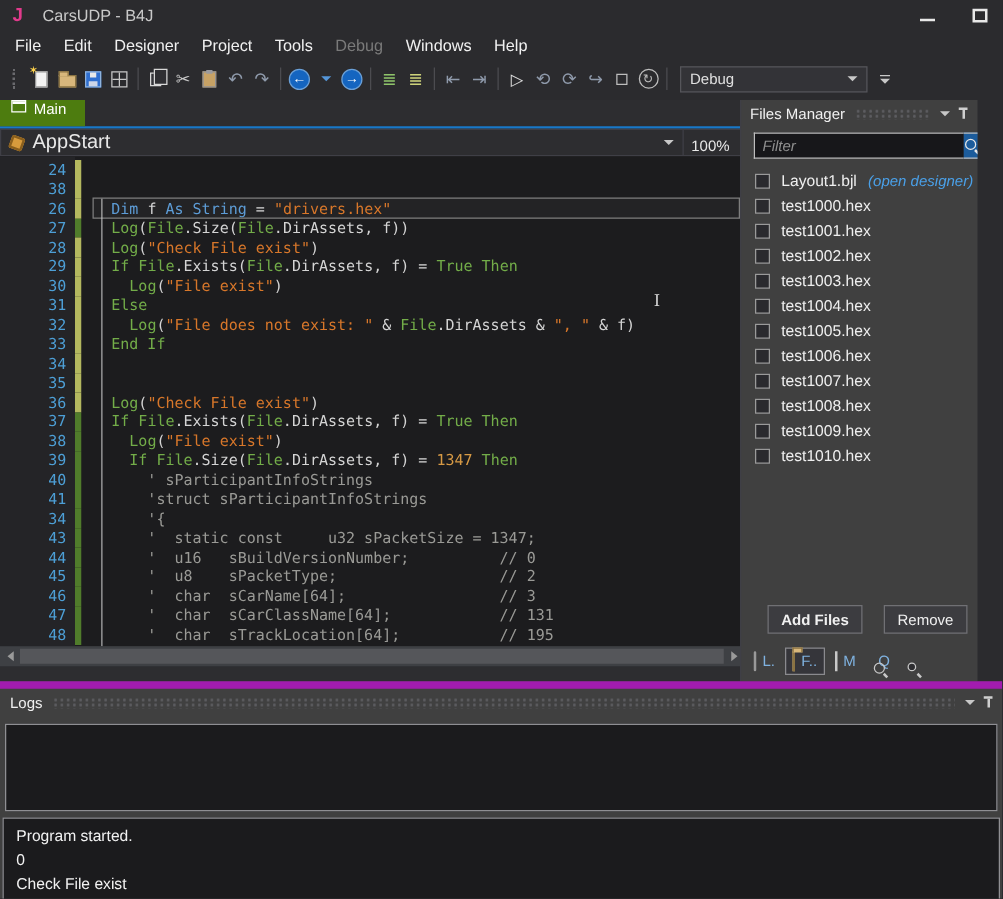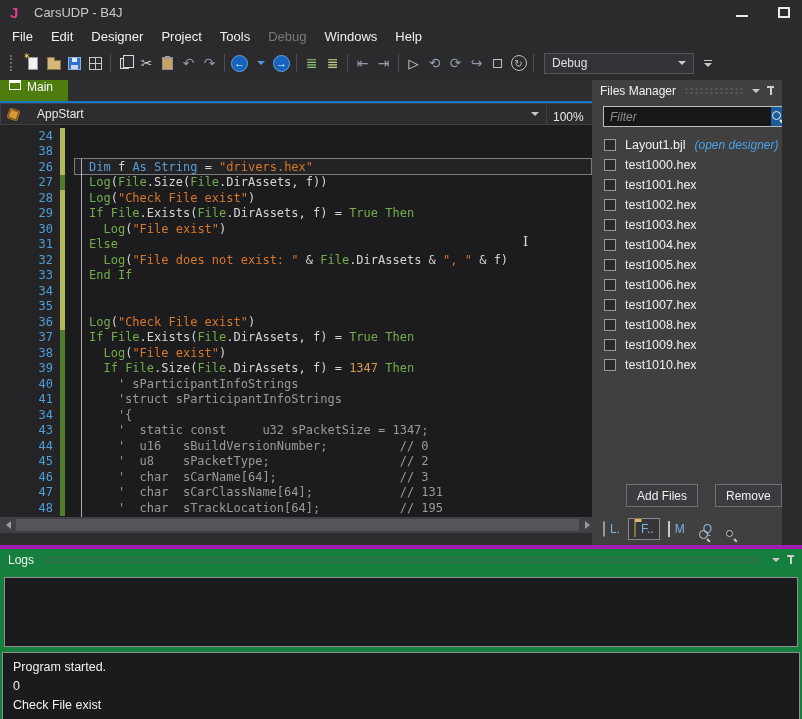--- a/index.html
+++ b/index.html
@@ -62,21 +62,21 @@
   .tabstrip{height:21px;position:relative;display:flex;}
   .etab{display:flex;align-items:flex-start;gap:6px;background:#4d7c0f;color:#fff;height:21px;padding:0 9px;font-size:12px;}
   .tabico{width:12px;height:10px;border:1px solid #fff;background:linear-gradient(#fff 0 2px,transparent 2px);}
   .tabclose{font-size:13px;line-height:1;color:#fff;}
   .strip-caret{position:absolute;right:10px;top:8px;}
   .blueline{height:2px;background:#1878c8;}
 
   .subbar{height:22px;margin:0;border:1px solid #3f3f46;display:flex;align-items:stretch;background:#2d2d30;}
   .subcombo{flex:1;display:flex;align-items:center;padding:0 7px;gap:7px;}
   .subico{width:11px;height:11px;background:#d79b3c;transform:rotate(20deg);border-radius:2px;box-shadow:inset 0 0 0 2px #8a5f1d;}
-  .subname{flex:1;font-size:12px;color:#e8e8e8;margin-left:11px;}
+  .subname{flex:1;font-size:16px;color:#e8e8e8;}
   .zoomcombo{width:65px;border-left:1px solid #3f3f46;display:flex;align-items:flex-end;padding:0 6px;gap:22px;}
   .zoomval{flex:1;font-size:12px;color:#e8e8e8;}
 
   
   .code-area{position:absolute;top:45px;left:0;right:0;height:392px;background:#1c1c1e;overflow:hidden;}
   .gutter-bg{position:absolute;left:0;top:0;bottom:0;width:60px;background:#242427;}
   .code-rows{position:absolute;left:0;top:3px;right:17px;}
   .crow{display:flex;height:15.5px;align-items:center;}
   .lnum{width:60px;text-align:right;padding-right:7px;color:#4d9fd6;font:12px "DejaVu Sans Mono",monospace;flex:0 0 auto;position:relative;z-index:2;}
   .mark{width:5px;height:15.5px;flex:0 0 auto;position:relative;z-index:2;}
@@ -132,21 +132,21 @@
         display:flex;align-items:center;white-space:nowrap;flex:0 0 auto;}
   .ptabs{position:absolute;left:0;right:0;bottom:2px;height:28px;display:flex;align-items:center;padding-left:5px;gap:3px;}
   .ptab{display:flex;align-items:center;gap:5px;padding:3px 5px;color:#7fb2e0;font-size:12px;}
   .ptab.active{border:1px solid #8a8a8e;background:#35353a;}
   .bookico{width:15px;height:11px;background:linear-gradient(90deg,#f0f0f0 46%,#44474b 46%,#44474b 54%,#f0f0f0 54%);border:1px solid #999;border-radius:2px;}
   .winico{width:13px;height:11px;border:1px solid #c8c8c8;background:linear-gradient(#c8c8c8 0 3px,transparent 3px),linear-gradient(90deg,#c8c8c8,#c8c8c8) 4px 0/1px 100% no-repeat;}
   .magbox{position:relative;}
   .magbox::before{content:"";position:absolute;right:-2px;bottom:-1px;width:5px;height:5px;background:#2d2d30;border:1px solid #7fb2e0;}
 
   
-  .logs-pane{position:absolute;left:0;right:0;top:545px;bottom:0;background:#15803d;border-top:4px solid #a21caf;}
+  .logs-pane{position:absolute;left:0;right:0;top:545px;bottom:0;background:#404040;border-top:6px solid #a21caf;}
   .lbox1{position:absolute;left:4px;right:4px;top:28px;height:70px;background:#1b1b1d;border:1px solid #8f8f93;}
   .lbox2{position:absolute;left:2px;right:2px;top:103px;bottom:-2px;background:#1b1b1d;border:1px solid #8f8f93;padding:5px 10px;}
   .logline{font-size:12.5px;color:#f2f2f2;line-height:19px;font-family:"Liberation Sans",sans-serif;}
 </style>
 </head>
 <body>
 
 <div id="app">
 
   <div class="titlebar">
@@ -497,21 +497,21 @@
           <div class="file-row">
             <span class="cb"></span>
             <span class="fname">test1009.hex</span>
           </div>
           <div class="file-row">
             <span class="cb"></span>
             <span class="fname">test1010.hex</span>
           </div>
         </div>
       <div class="fbtnrow">
-          <div class="fbtn" style="margin-left: 12px;">Add Files</div>
+          <div class="fbtn" style="margin-left: 0px; font-weight: bold;">Add Files</div>
           <div class="fbtn" style="margin-left: 17px;">Remove</div>
         </div>
       <div class="ptabs">
           <div class="ptab">
             <span><span class="bookico"></span></span>
             <span>L.</span>
           </div>
           <div class="ptab active">
             <span><span class="folderico" style="margin-top:0"></span></span>
             <span>F..</span>

